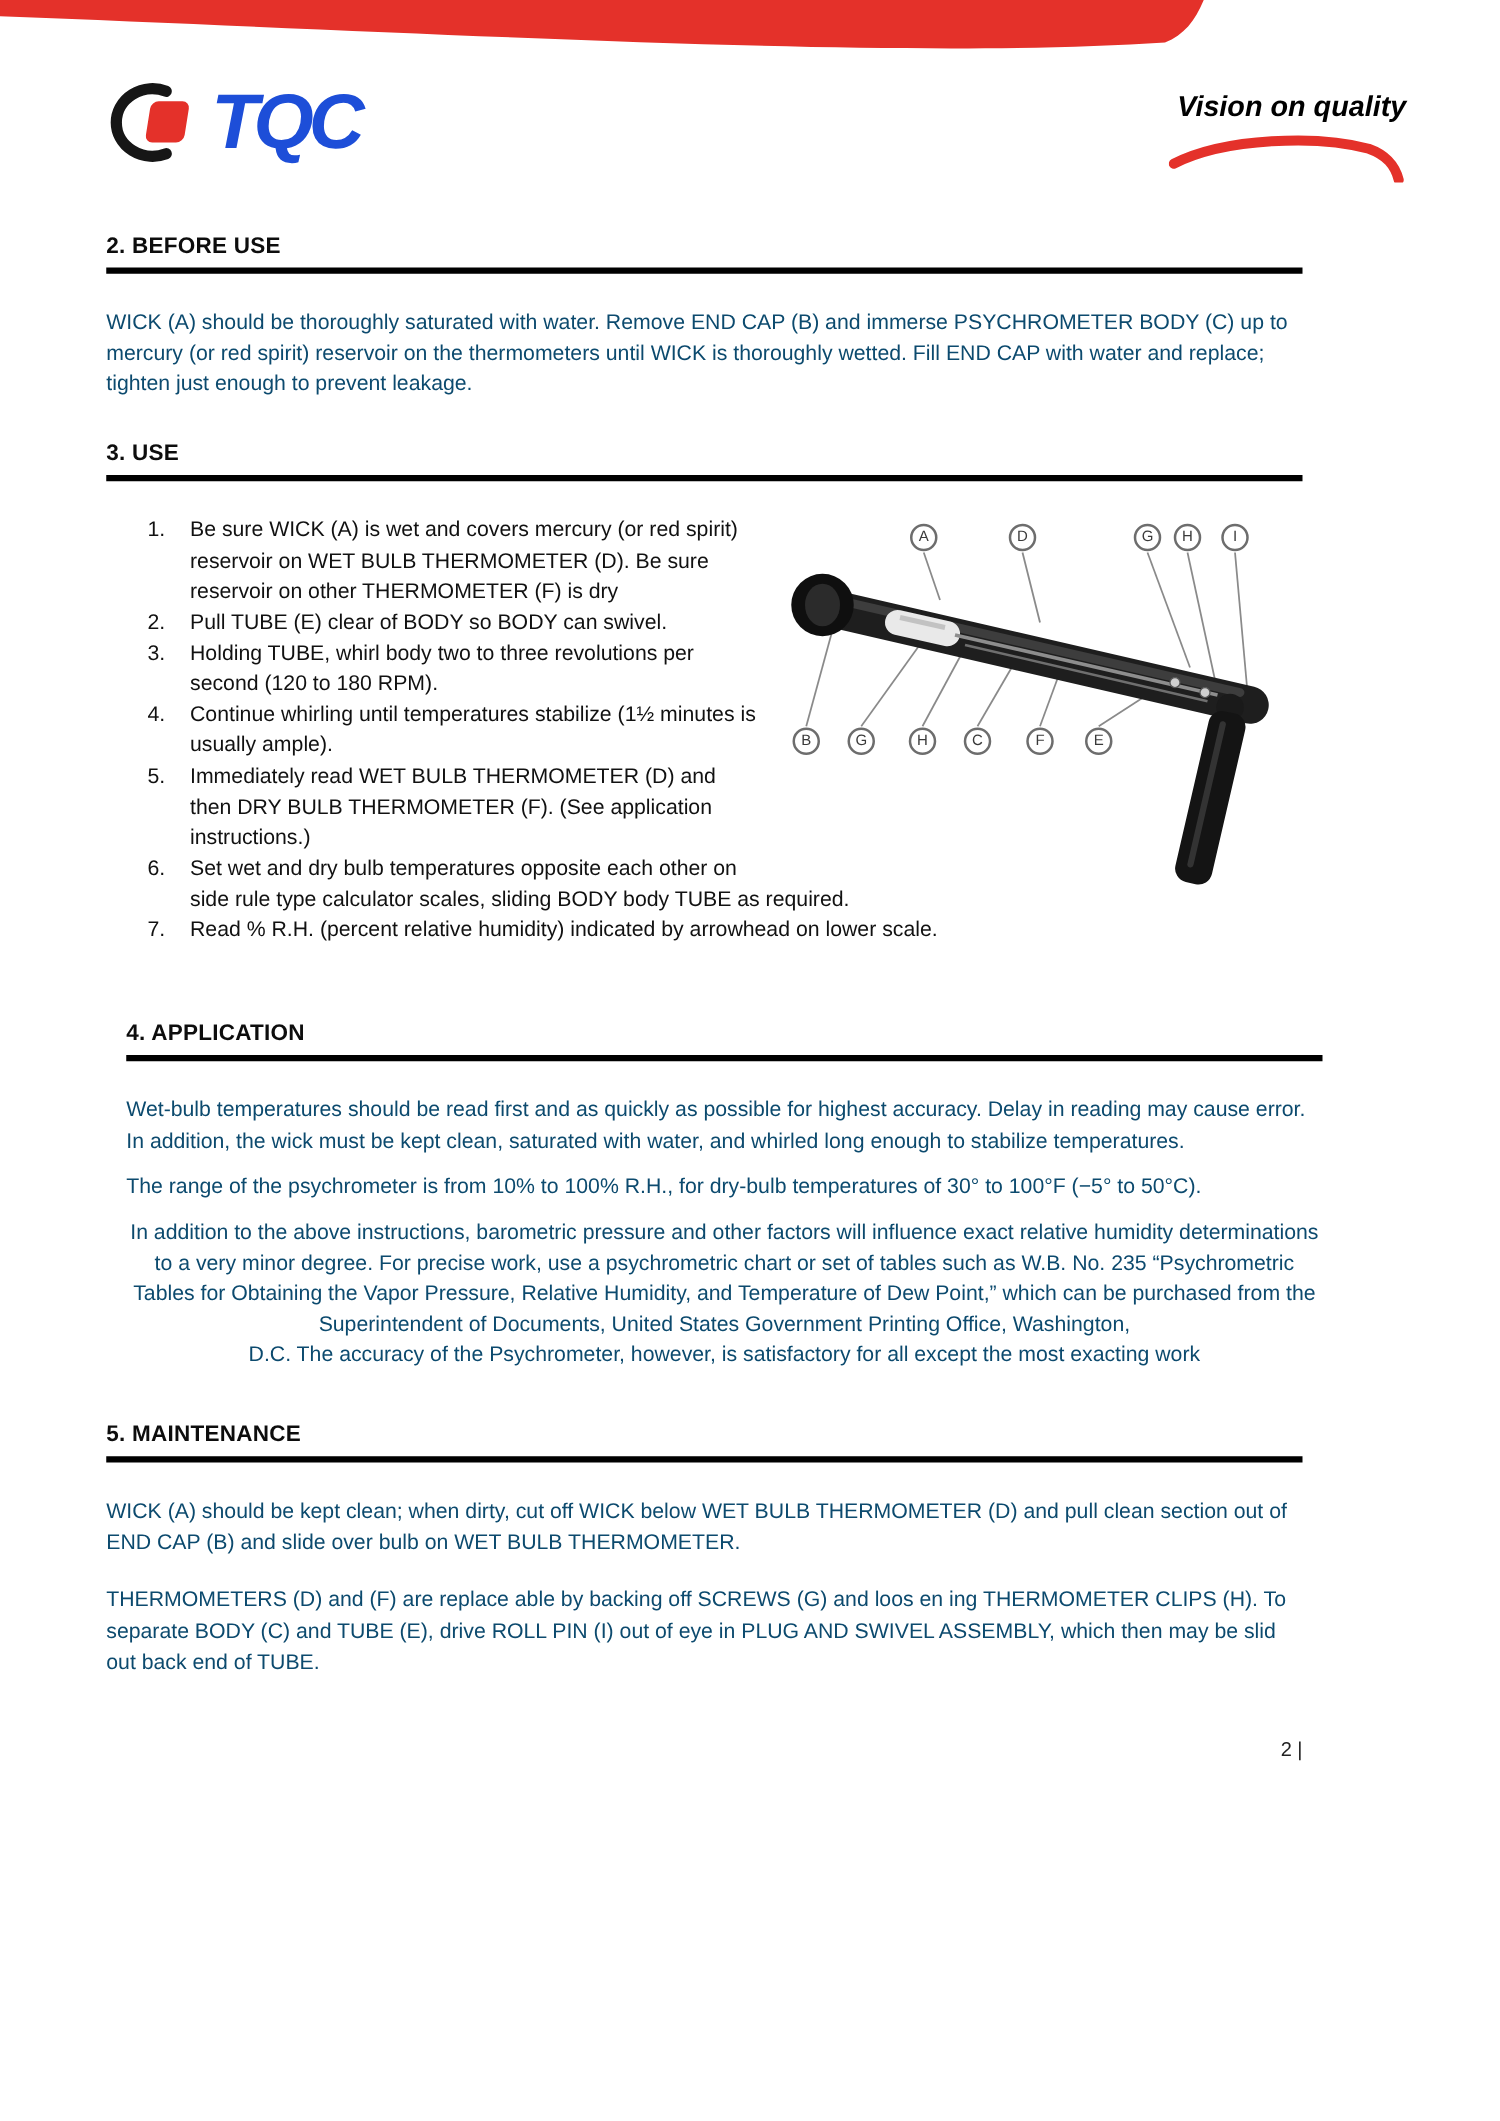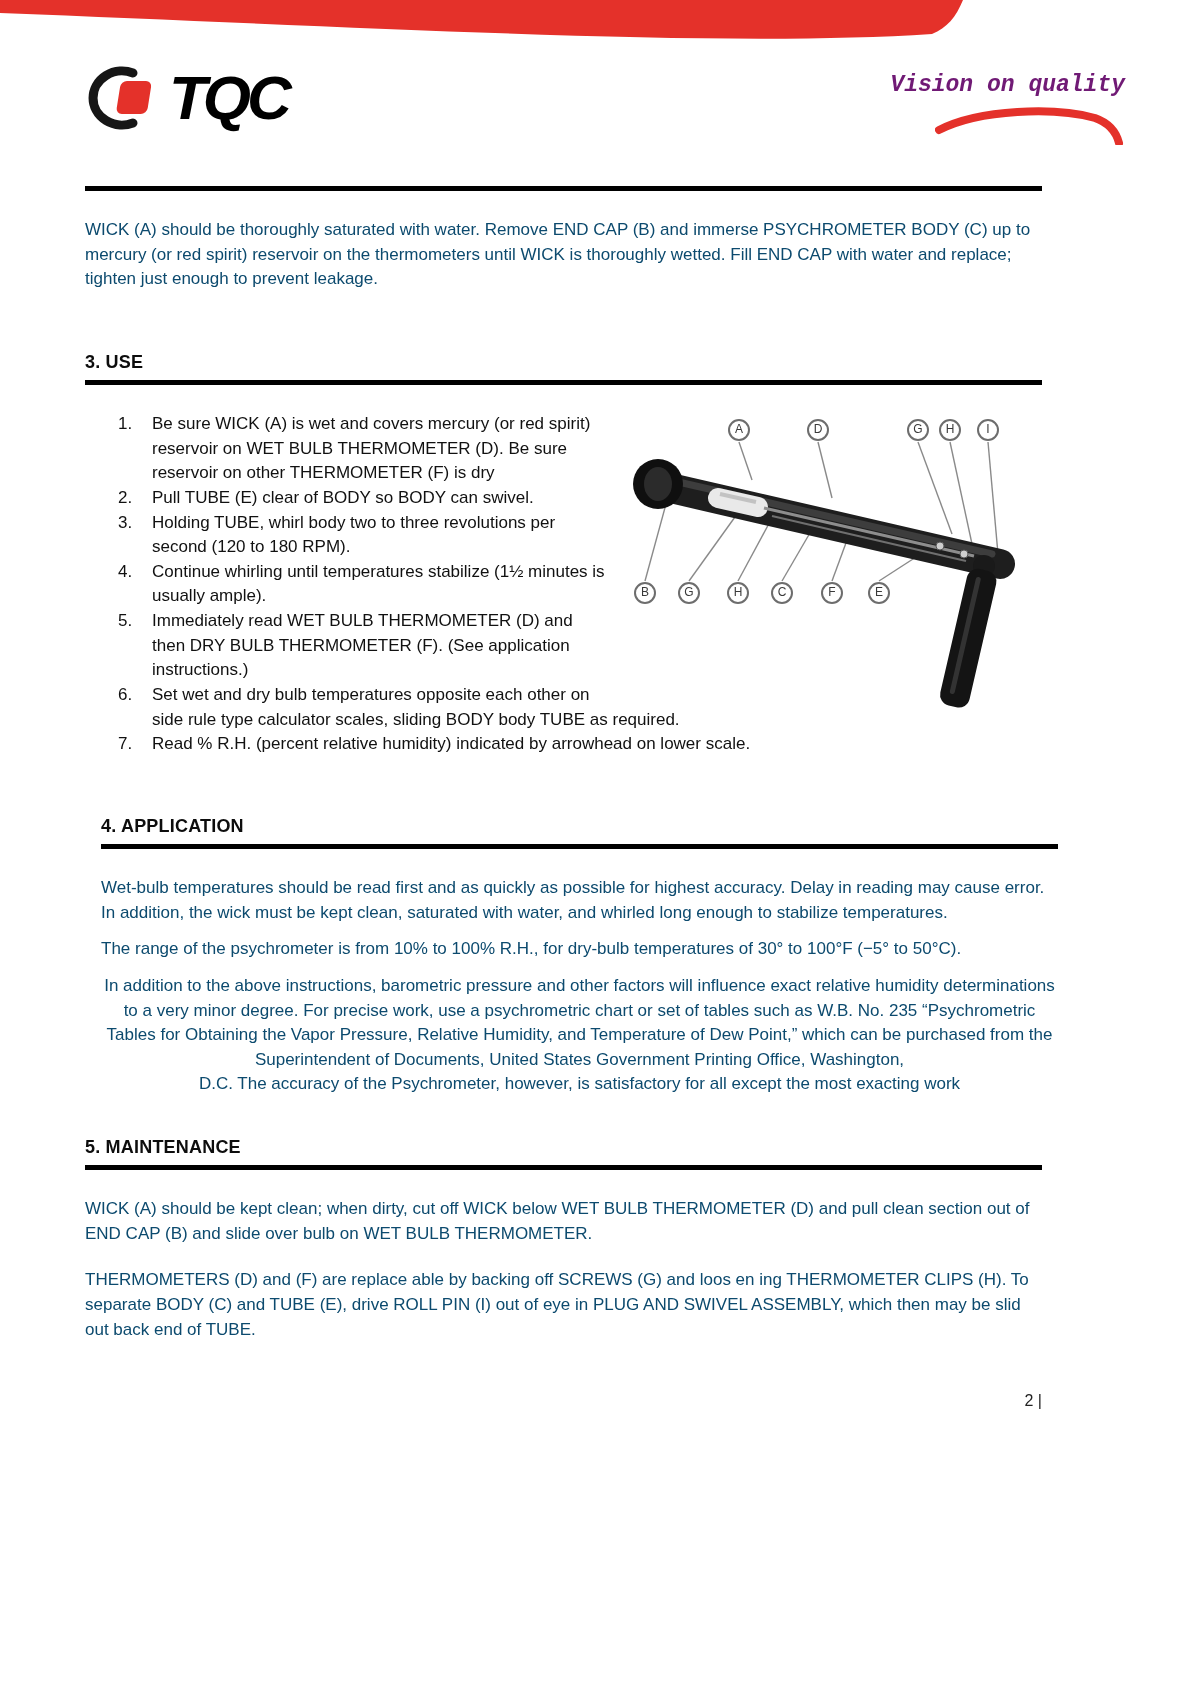--- a/index.html
+++ b/index.html
@@ -7,23 +7,23 @@
   body { font-family:"Liberation Sans", sans-serif; color:#111; }
   .page { position:relative; width:1200px; height:1697px; background:#fff; overflow:hidden; }
 
   
   .banner { position:absolute; top:0; left:0; width:1200px; height:50px; display:block; }
 
   
   .header-row { position:absolute; top:66px; left:75px; width:1050px; display:flex; justify-content:space-between; align-items:flex-start; }
   .logo { display:flex; align-items:center; gap:2px; }
   .logo-icon { display:block; }
-  .logo-text { font-size:62px; font-weight:bold; font-style:italic; letter-spacing:-4px; color:#000000; line-height:60px; }
+  .logo-text { font-size:62px; font-weight:bold; font-style:italic; letter-spacing:-4px; color:#1d4ed8; line-height:60px; }
   .tagline-wrap { text-align:right; padding-top:6px; }
-  .tagline { font-size:23px; font-weight:bold; font-style:italic; color:#701a75; display:block;font-family:Liberation Mono, monospace; }
+  .tagline { font-size:23px; font-weight:bold; font-style:italic; color:#000000; display:block; }
   .tagline-swoosh { display:block; margin-top:2px; margin-left:auto; }
 
   
   .section { position:absolute; left:85px; width:957px; }
   #sec-before-use { top:186px; }
   #sec-use { top:352px; }
   #sec-application { top:816px;margin-left:16px; }
   #sec-maintenance { top:1137px; }
   .sec-title { font-size:18px; font-weight:bold; color:#0d0d0d; margin-bottom:7px; letter-spacing:0.2px; }
   .rule { height:5px; background:#000; width:100%; }
@@ -67,20 +67,21 @@
     </div>
     <div class="tagline-wrap">
       <span class="tagline">Vision on quality</span>
       <svg class="tagline-swoosh" width="190" height="45" viewBox="0 0 190 45">
         <path d="M4,30 C45,9 120,7 160,18 C174,23 181,31 184,43" fill="none" stroke-width="8" stroke-linecap="round" stroke="#e4312a"></path>
       </svg>
     </div>
   </div>
 
   <div class="section" id="sec-before-use">
+    <div class="sec-title">2. BEFORE USE</div>
     <div class="rule"></div>
     <p>WICK (A) should be thoroughly saturated with water. Remove END CAP (B) and immerse PSYCHROMETER BODY (C) up to mercury (or red spirit) reservoir on the thermometers until WICK is thoroughly wetted. Fill END CAP with water and replace; tighten just enough to prevent leakage.</p>
   </div>
 
   <div class="section" id="sec-use">
     <div class="sec-title">3. USE</div>
     <div class="rule"></div>
     <div class="use-body">
 
       <figure class="psychro">

